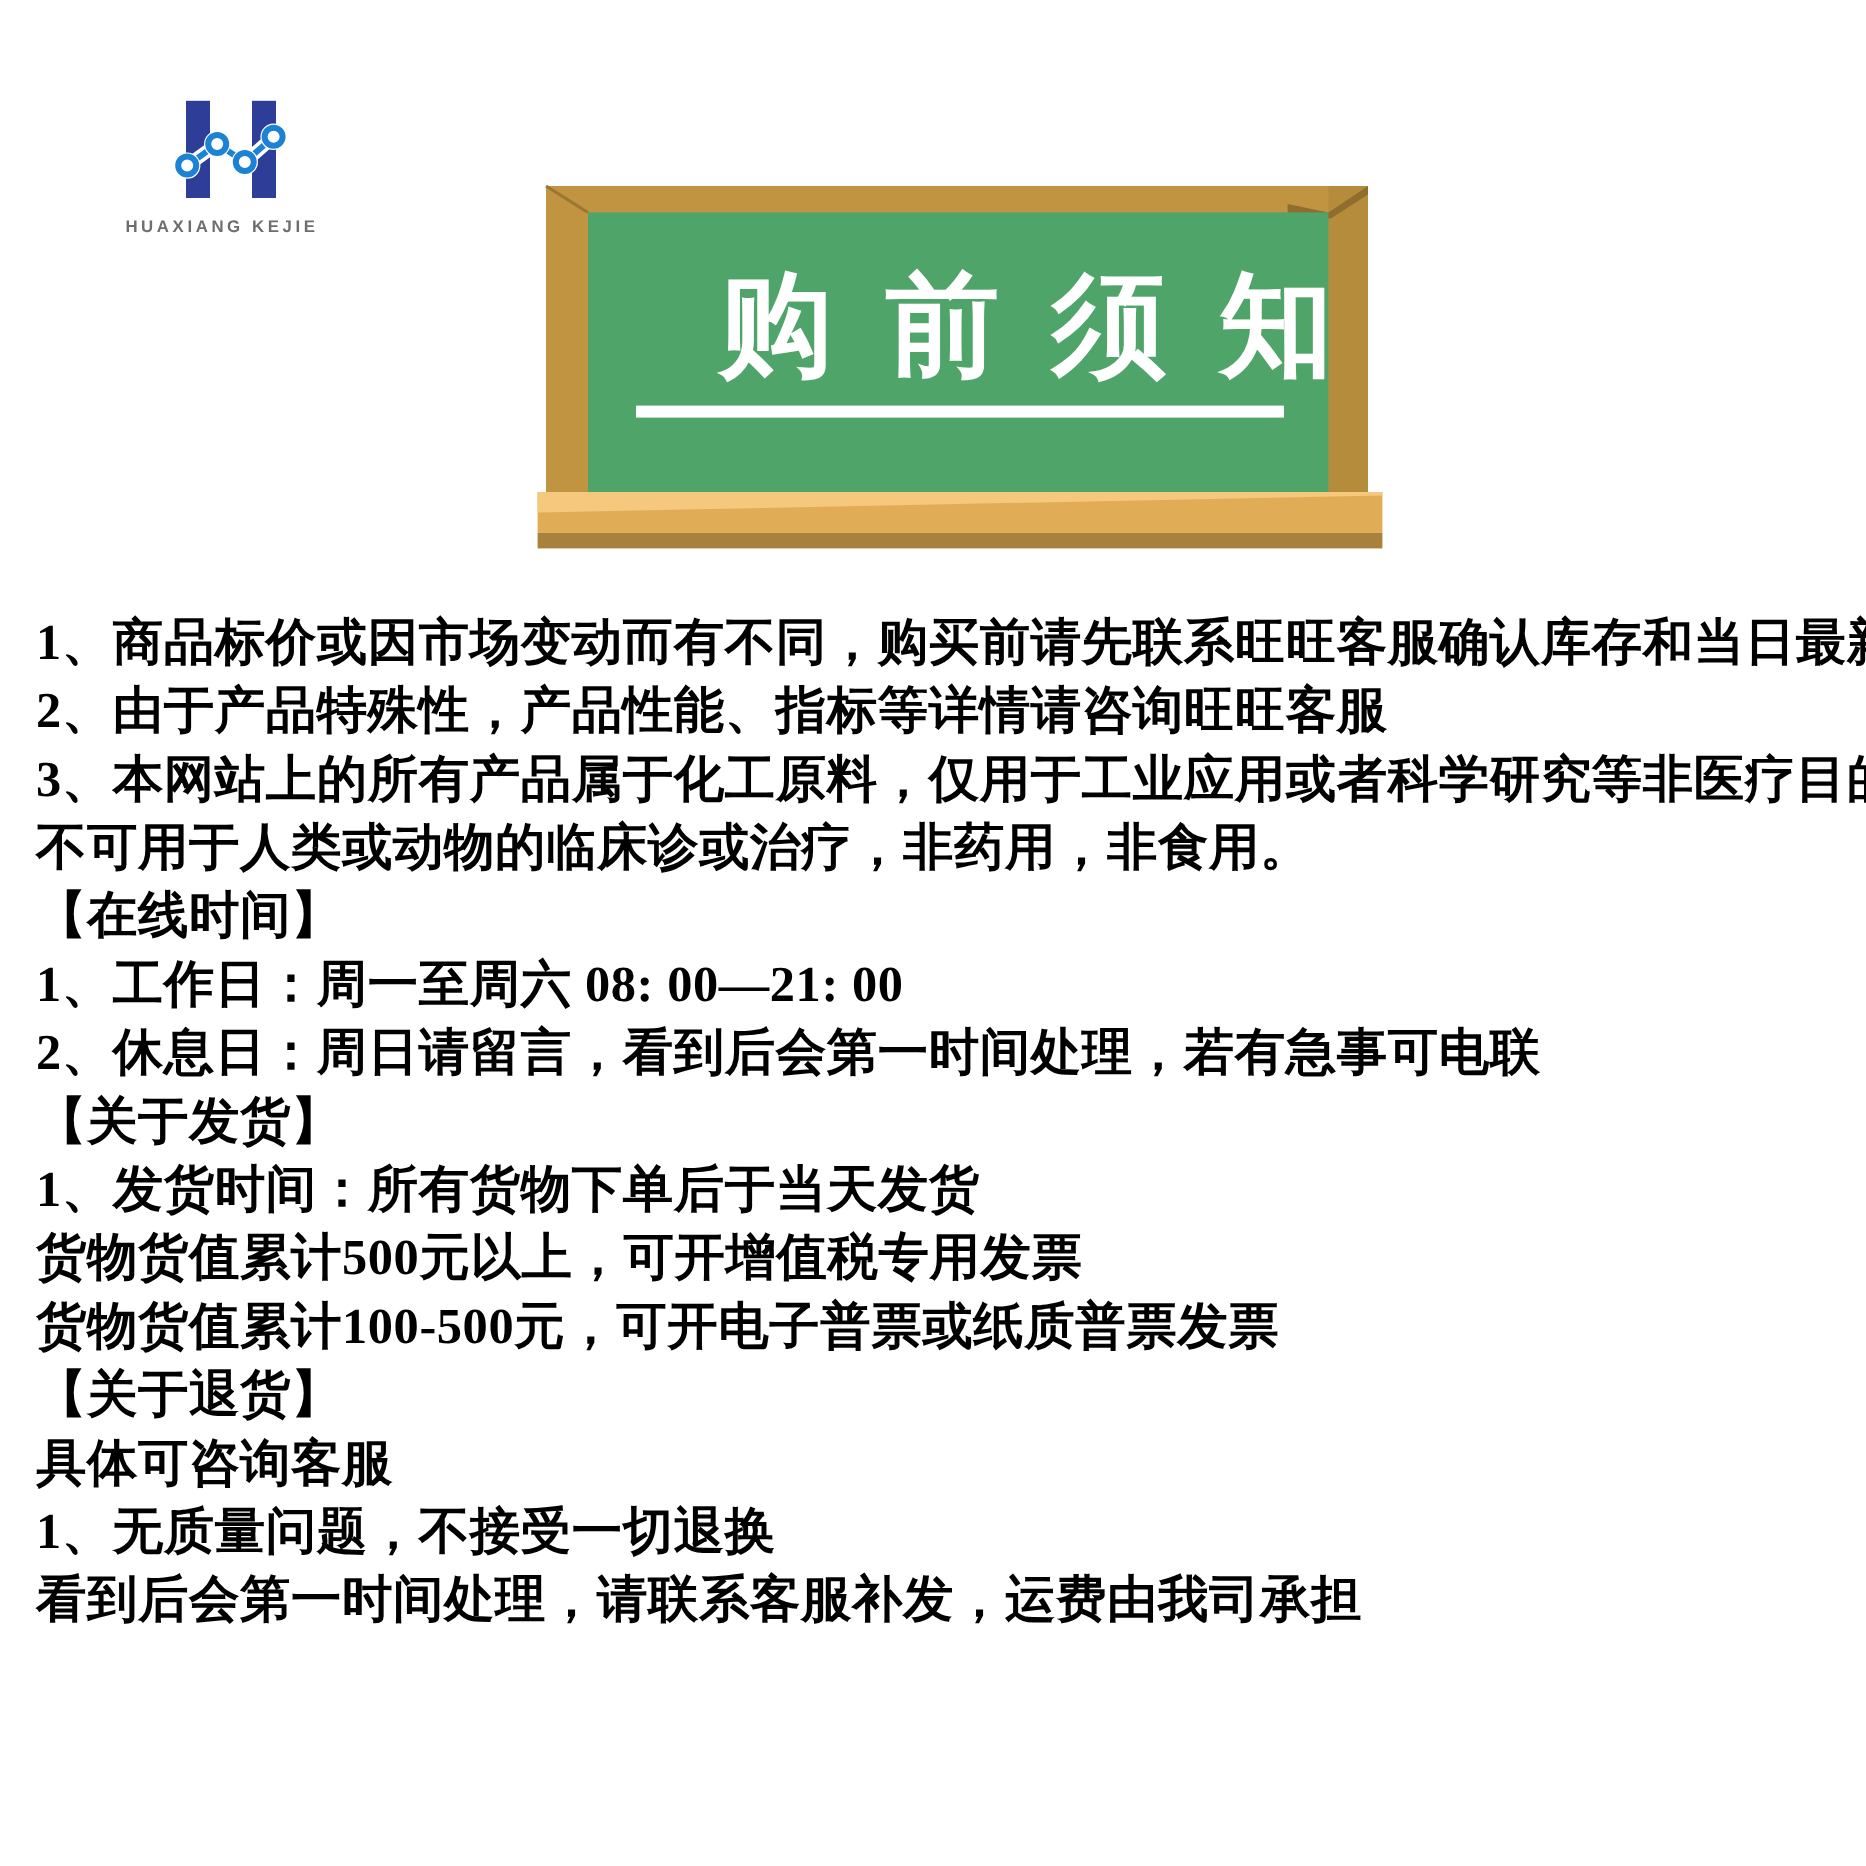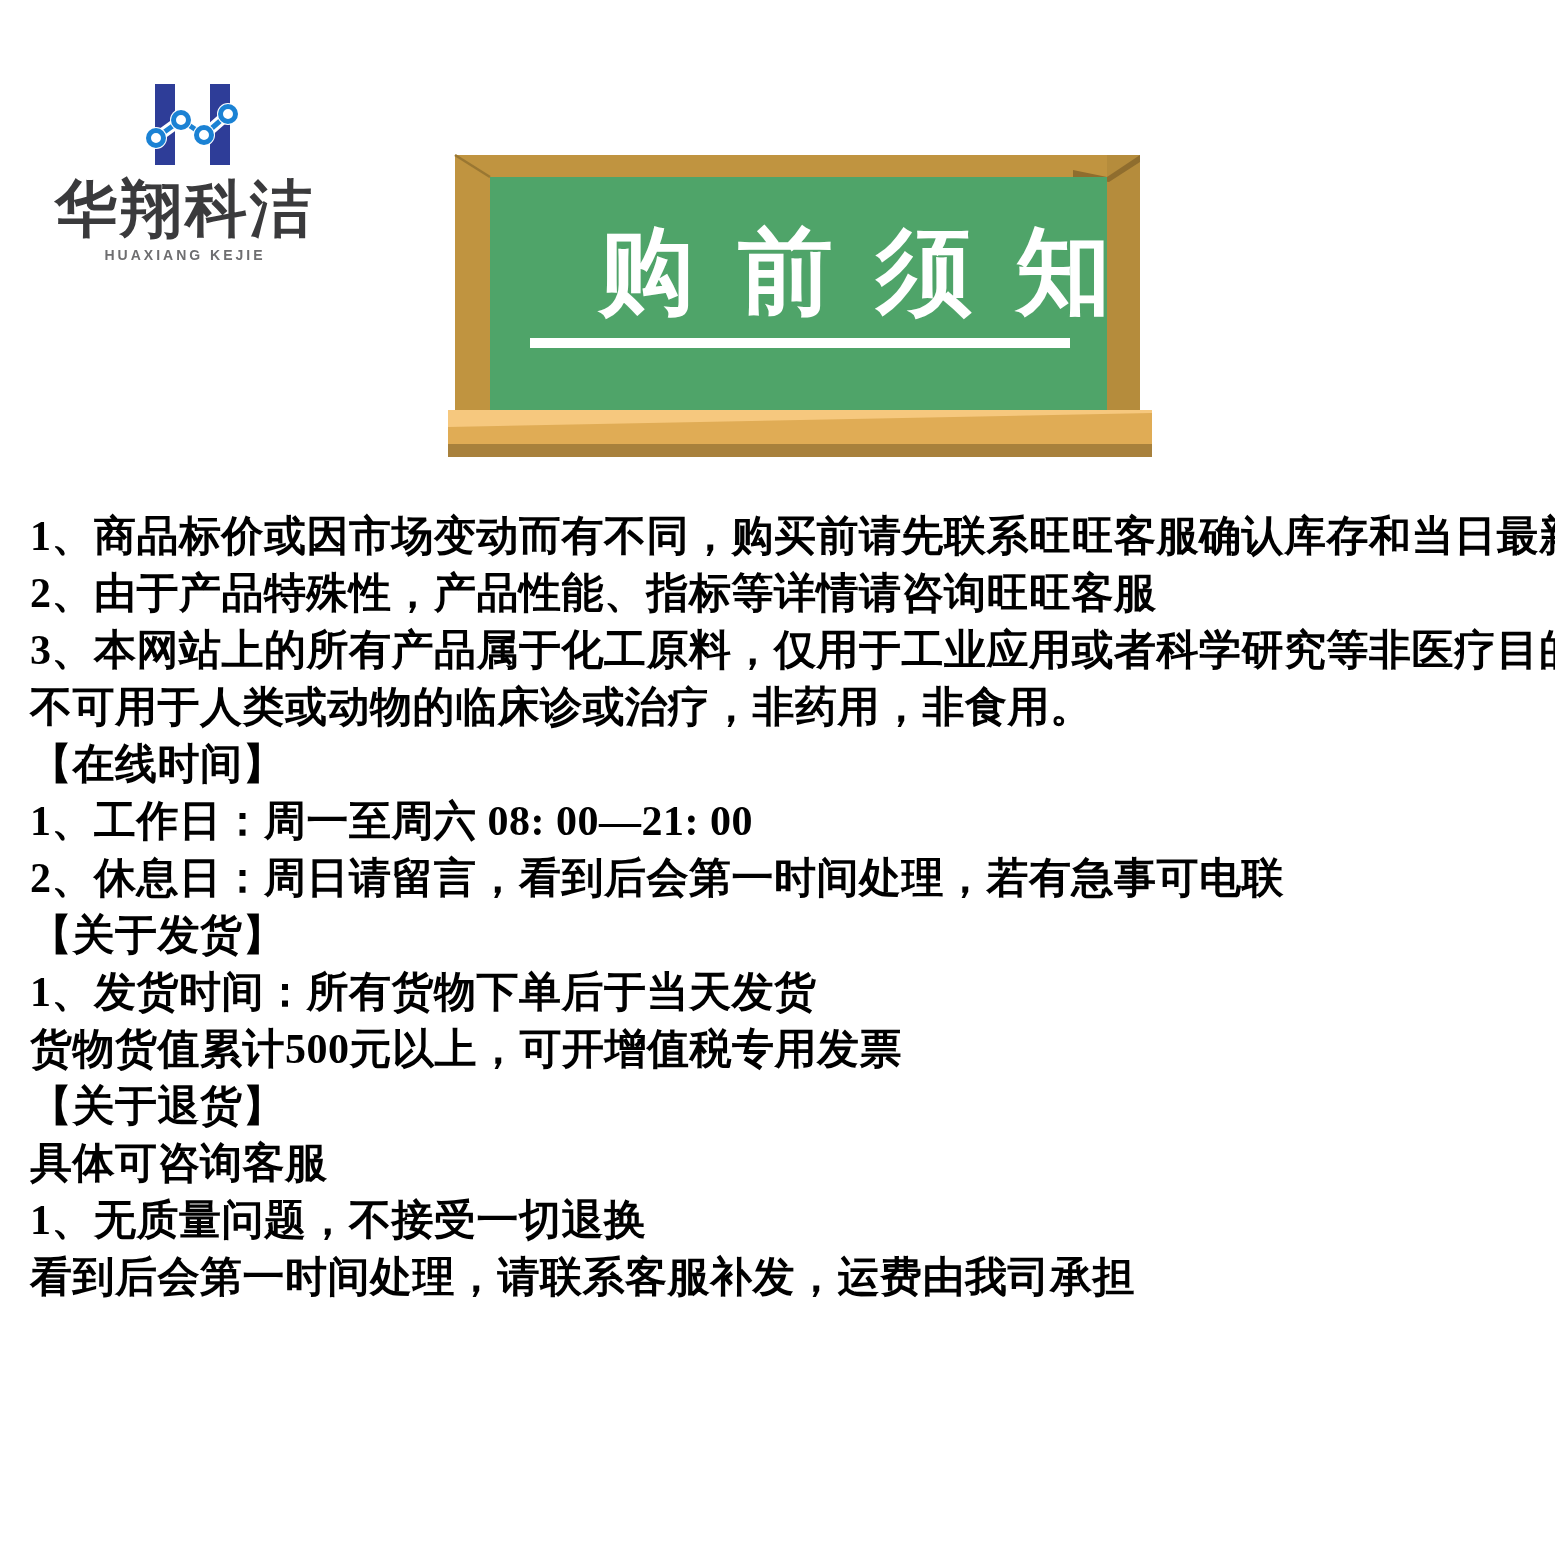--- a/index.html
+++ b/index.html
@@ -43,21 +43,20 @@
         <circle cx="36" cy="56" r="11" fill="#ffffff"></circle>
         <circle cx="61" cy="38" r="11" fill="#ffffff"></circle>
         <circle cx="84" cy="53" r="11" fill="#ffffff"></circle>
         <circle cx="108" cy="32" r="11" fill="#ffffff"></circle>
         <circle cx="36" cy="56" r="7.5" fill="#ffffff" stroke-width="5" stroke="#1B82D4"></circle>
         <circle cx="61" cy="38" r="7.5" fill="#ffffff" stroke-width="5" stroke="#1B82D4"></circle>
         <circle cx="84" cy="53" r="7.5" fill="#ffffff" stroke-width="5" stroke="#1B82D4"></circle>
         <circle cx="108" cy="32" r="7.5" fill="#ffffff" stroke-width="5" stroke="#1B82D4"></circle>
       </g>
     </svg>
-    <div class="brand-cn">华翔科洁</div>
     <div class="brand-en">HUAXIANG KEJIE</div>
   </div>
 
   <div class="board-wrap">
     <svg class="board-svg" width="710" height="340" viewBox="0 0 710 340">
 
       <rect x="10" y="27" width="685" height="265" fill="#C09440"></rect>
 
       <rect x="662" y="27" width="33" height="265" fill="#B58C3C"></rect>
 
@@ -79,19 +78,20 @@
     <div class="line">1、商品标价或因市场变动而有不同，购买前请先联系旺旺客服确认库存和当日最新价格，</div>
     <div class="line">2、由于产品特殊性，产品性能、指标等详情请咨询旺旺客服</div>
     <div class="line">3、本网站上的所有产品属于化工原料，仅用于工业应用或者科学研究等非医疗目的，</div>
     <div class="line">不可用于人类或动物的临床诊或治疗，非药用，非食用。</div>
     <div class="line">【在线时间】</div>
     <div class="line">1、工作日：周一至周六 08: 00—21: 00</div>
     <div class="line">2、休息日：周日请留言，看到后会第一时间处理，若有急事可电联</div>
     <div class="line">【关于发货】</div>
     <div class="line">1、发货时间：所有货物下单后于当天发货</div>
     <div class="line">货物货值累计500元以上，可开增值税专用发票</div>
+    <div class="line">货物货值累计100-500元，可开电子普票或纸质普票发票</div>
     <div class="line">【关于退货】</div>
     <div class="line">具体可咨询客服</div>
     <div class="line">1、无质量问题，不接受一切退换</div>
     <div class="line">看到后会第一时间处理，请联系客服补发，运费由我司承担</div>
   </div>
 
 </div>
 
 </body></html>

